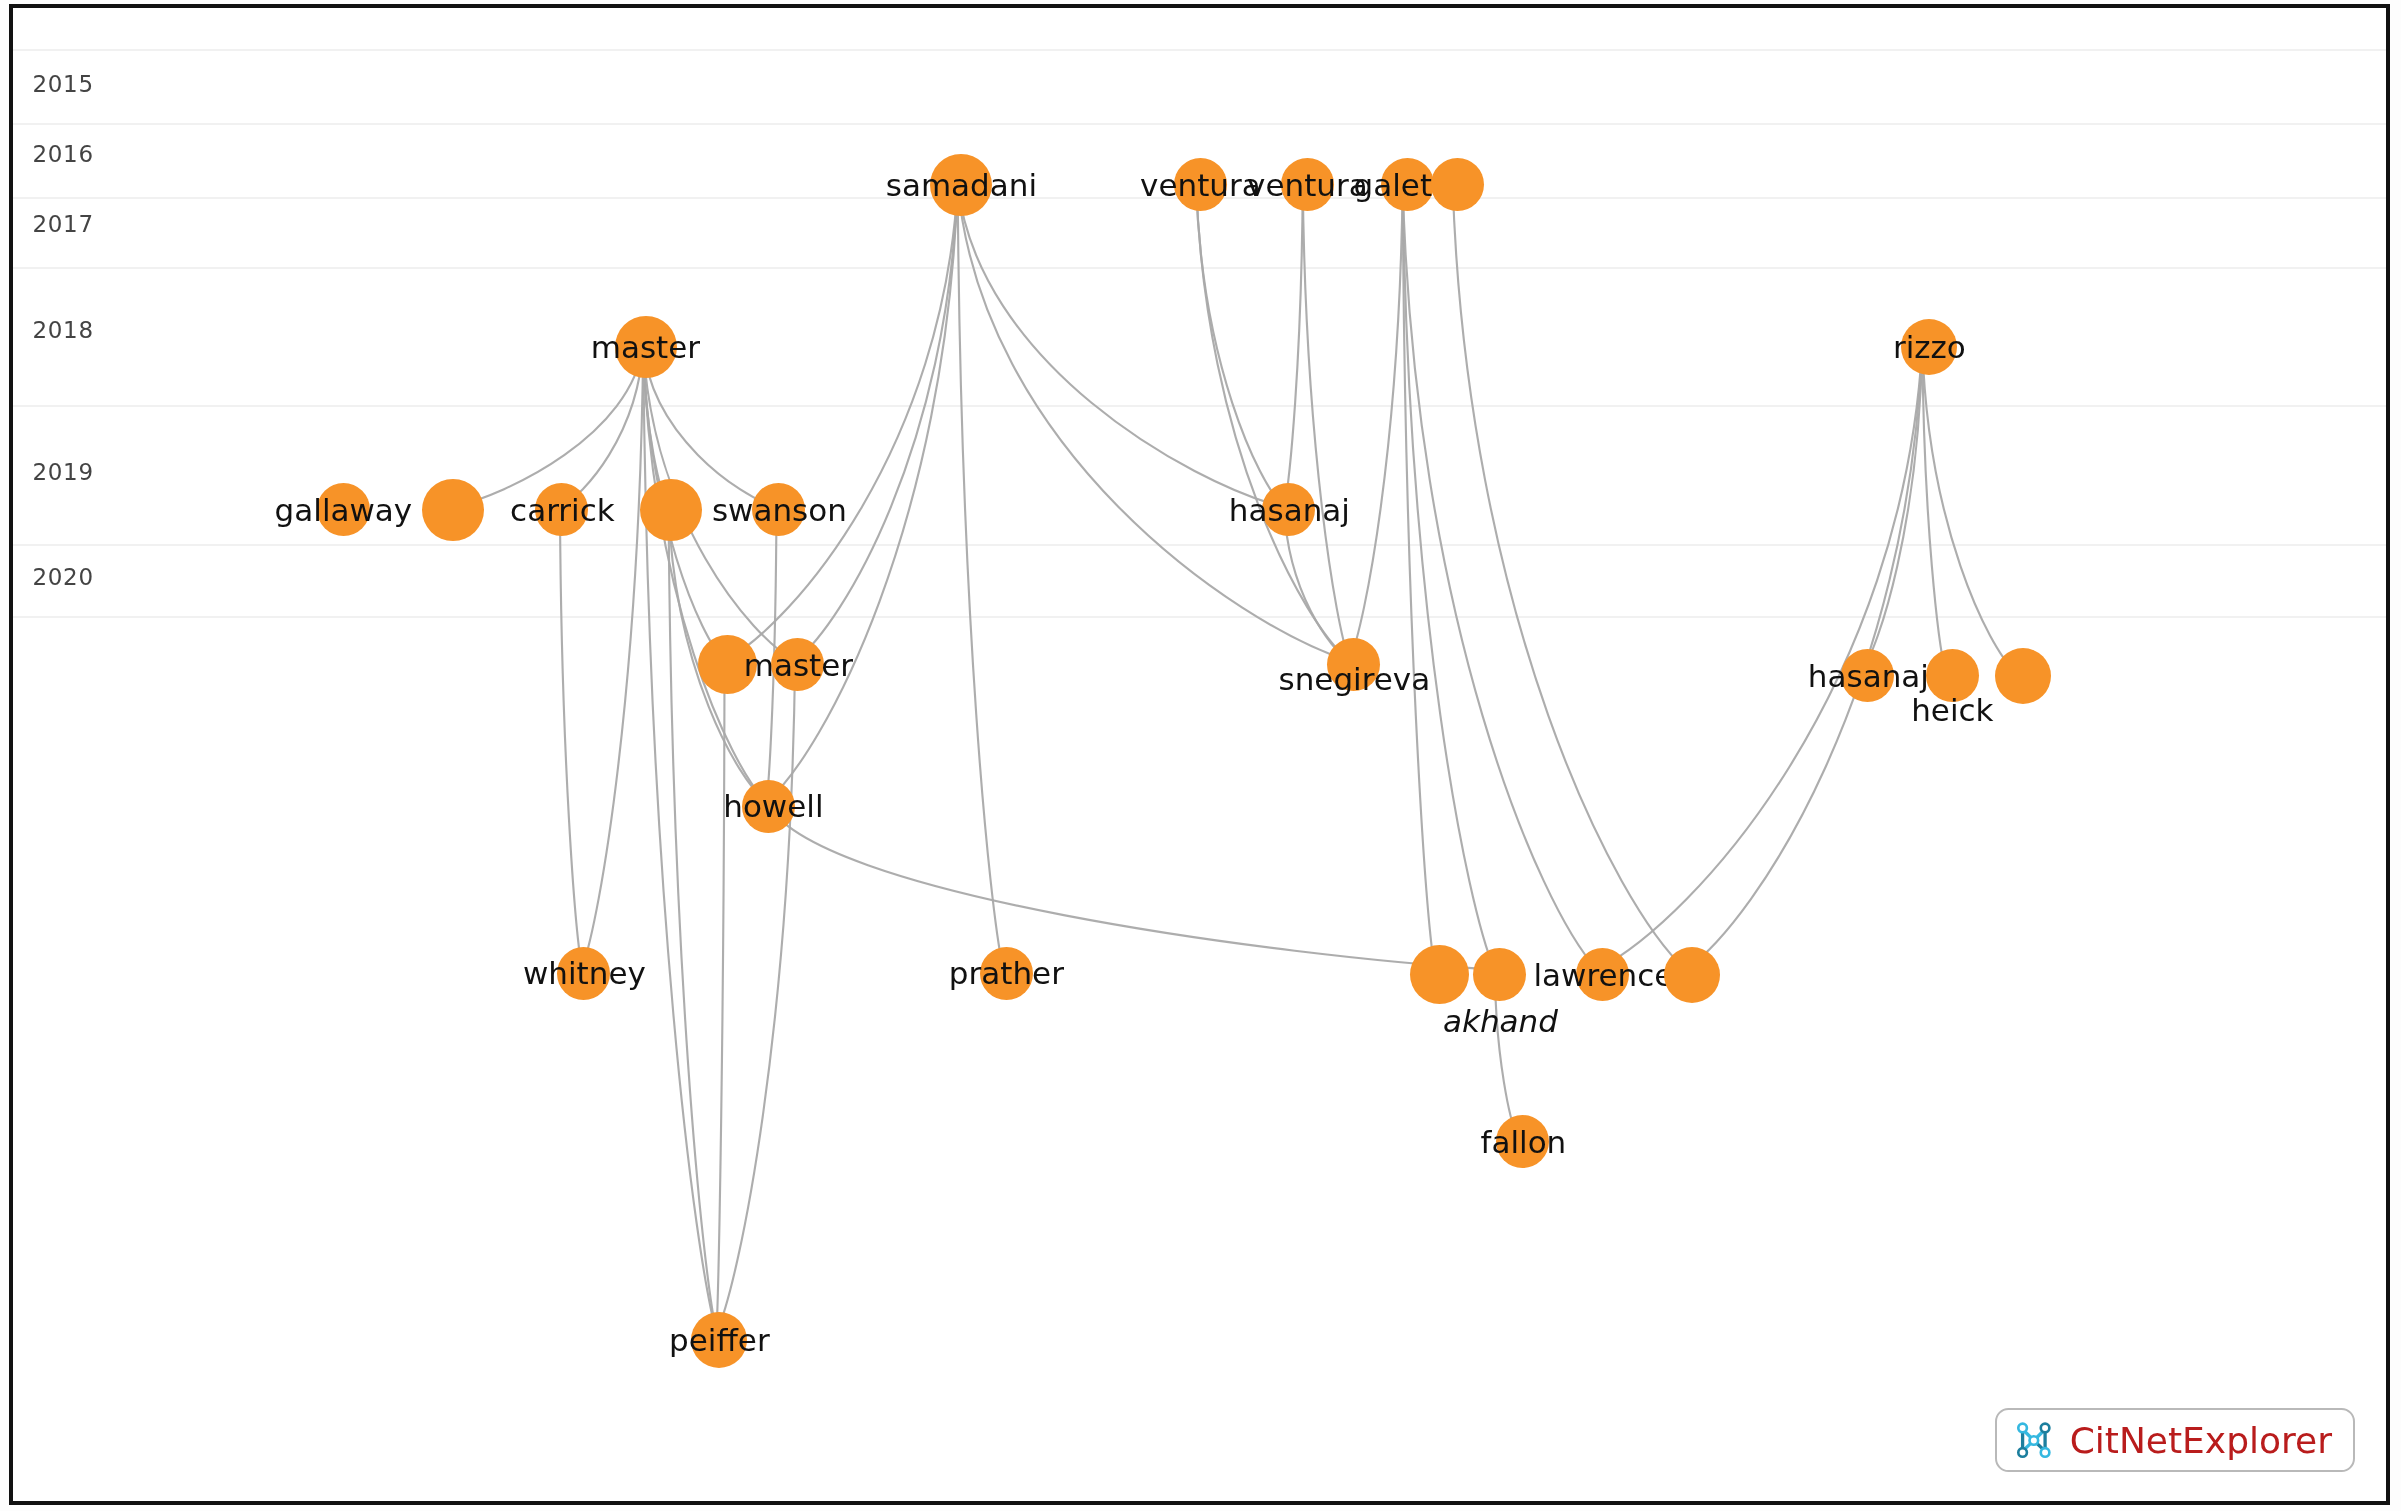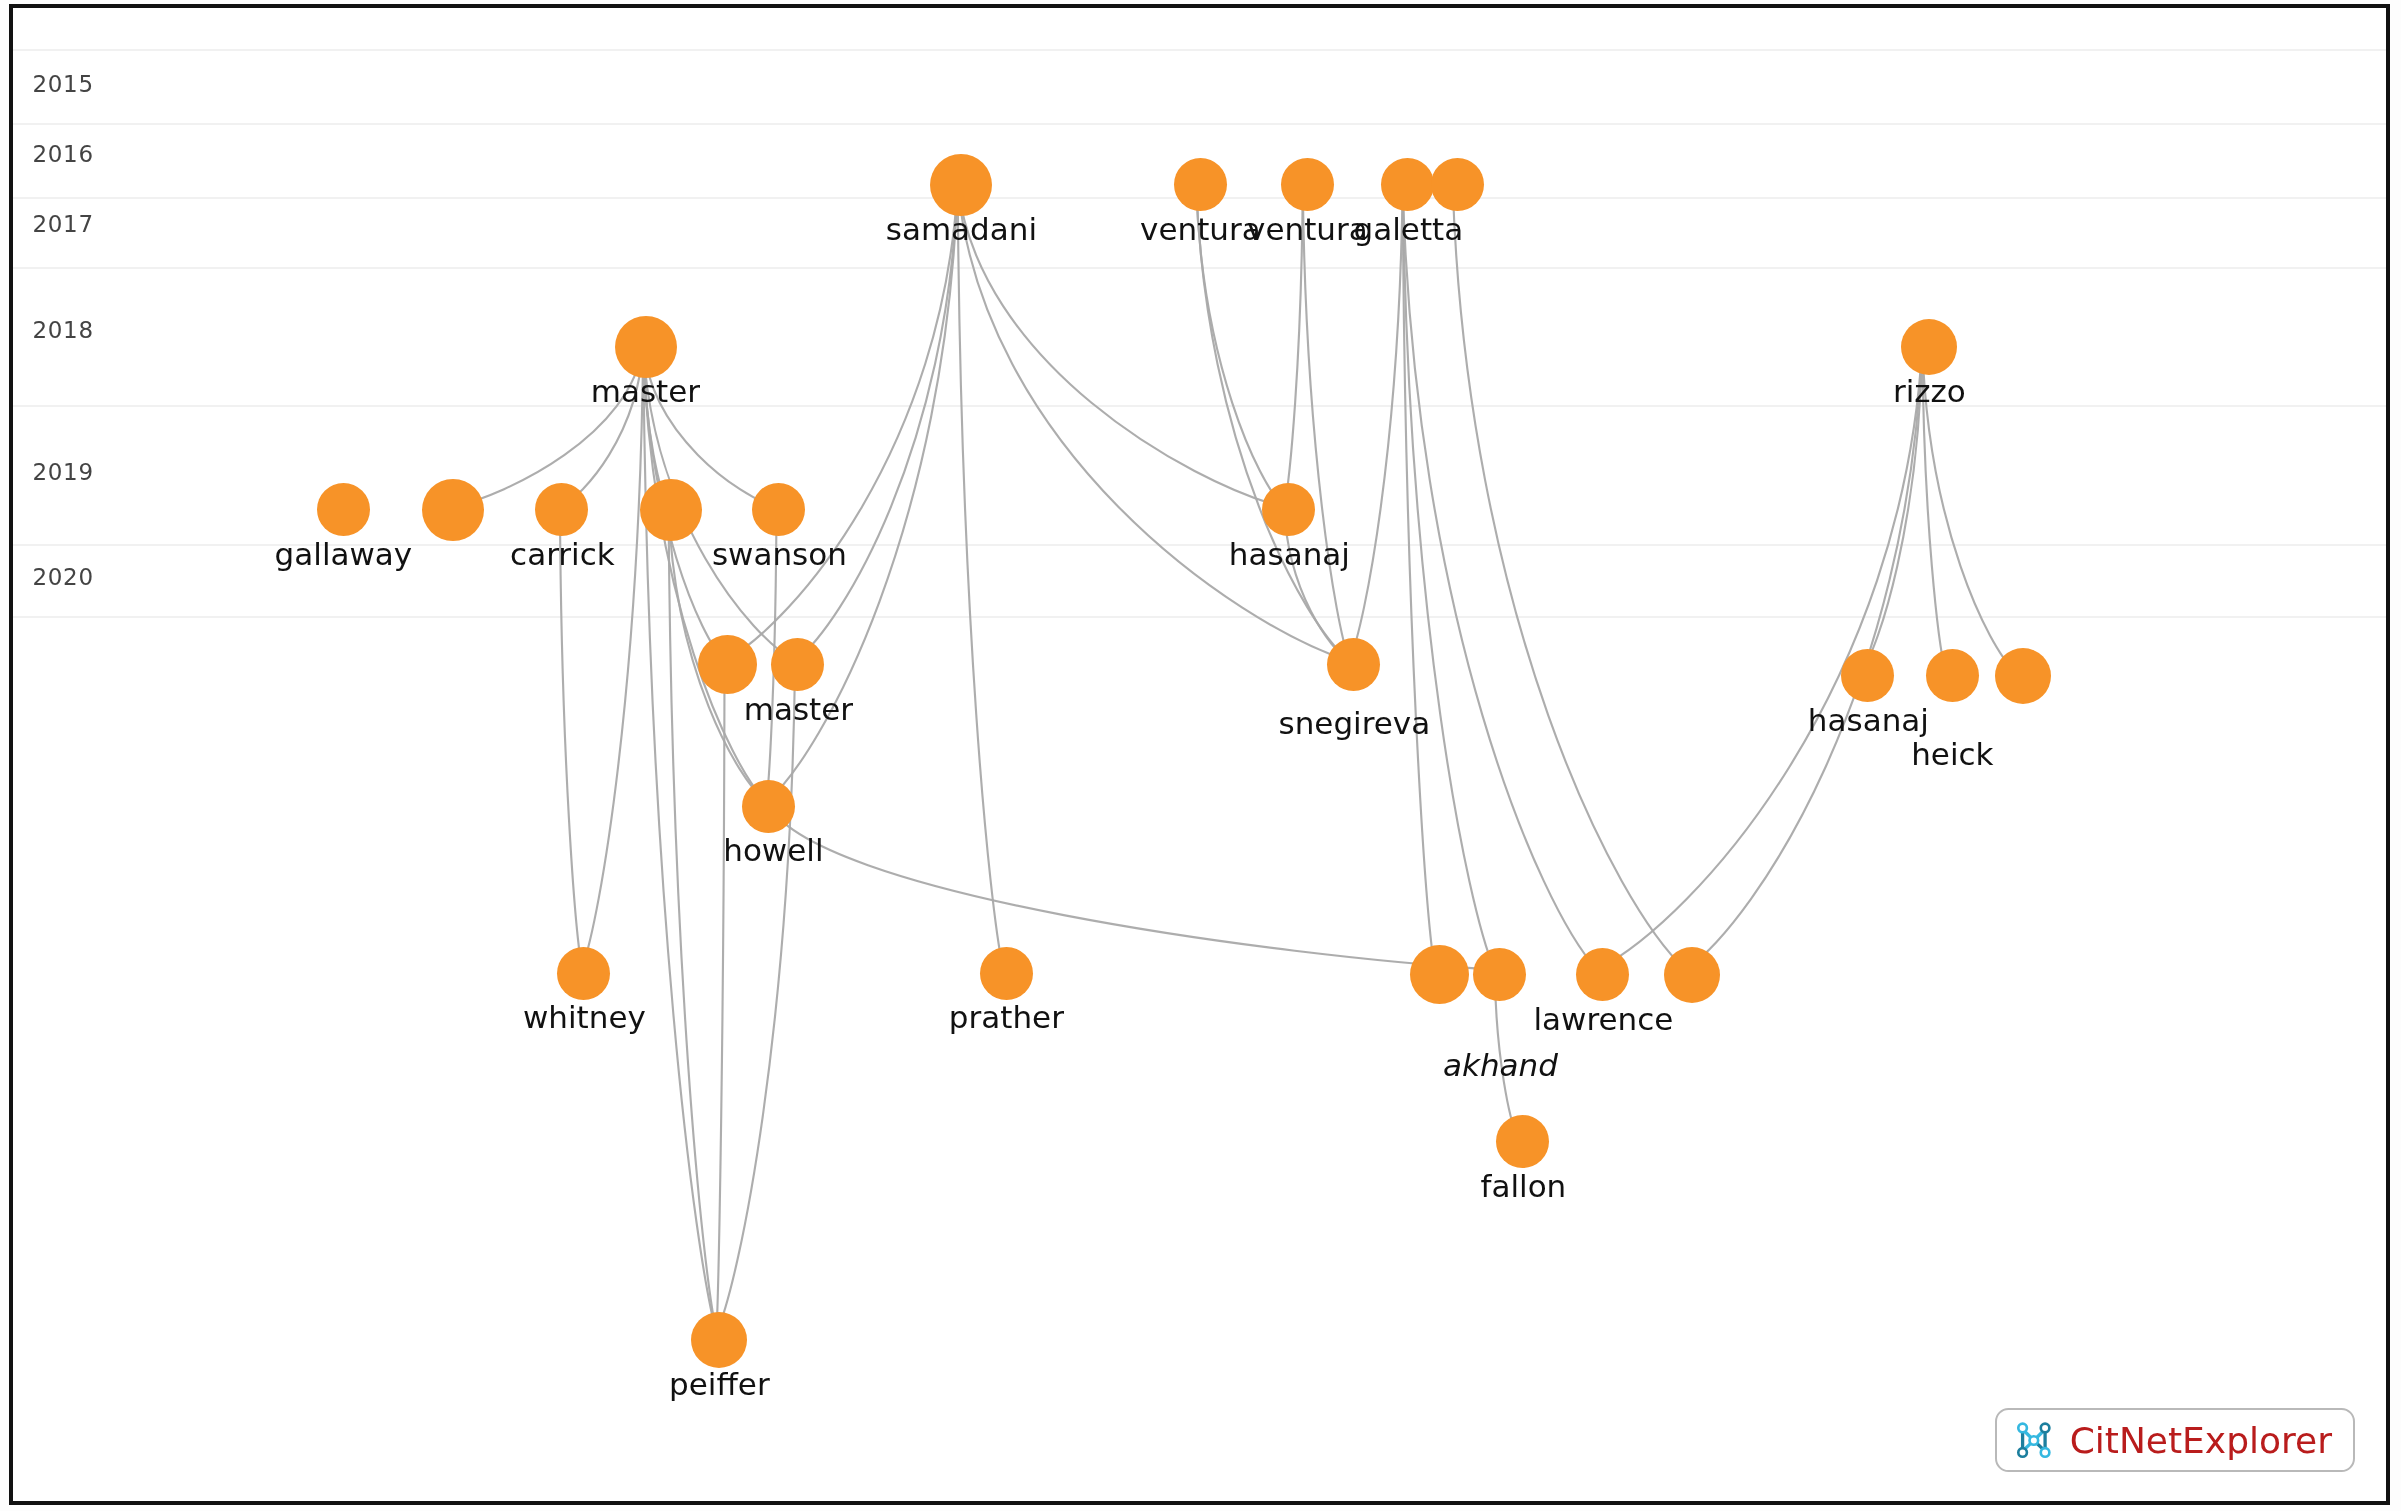--- a/index.html
+++ b/index.html
@@ -45,21 +45,20 @@
     border-radius:50%;
     background:#f79328;
   }
   .nodelabel{
     position:absolute;
     font-size:31px;
     color:#111111;
     white-space:nowrap;
     font-family:"DejaVu Sans",sans-serif;
     line-height:1;
-    margin-top:44px;
   }
   
   #badge{
     position:absolute;
     right:31px;bottom:29px;
     height:64px;
     display:flex;align-items:center;
     gap:14.7px;
     padding:0 21.4px 0 17.4px;
     border:2px solid #b9b9b9;

